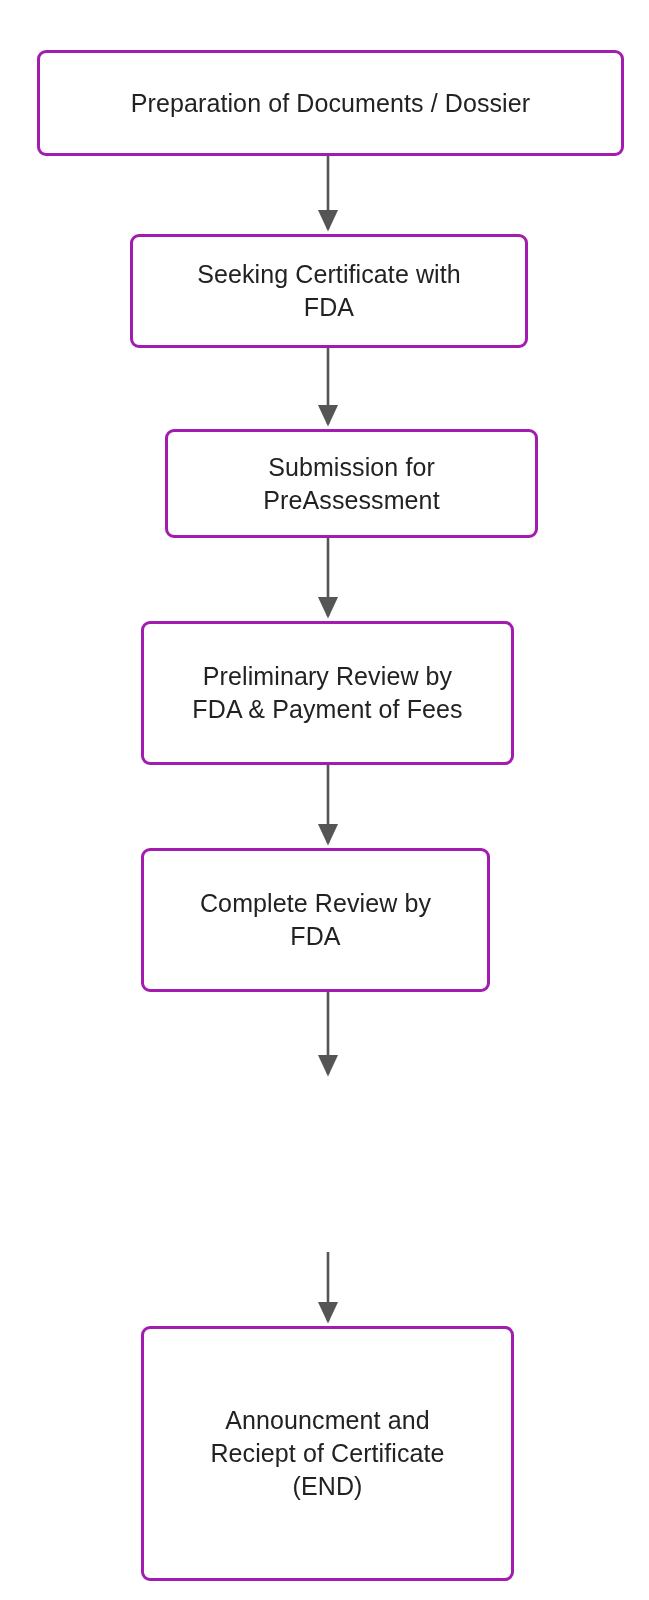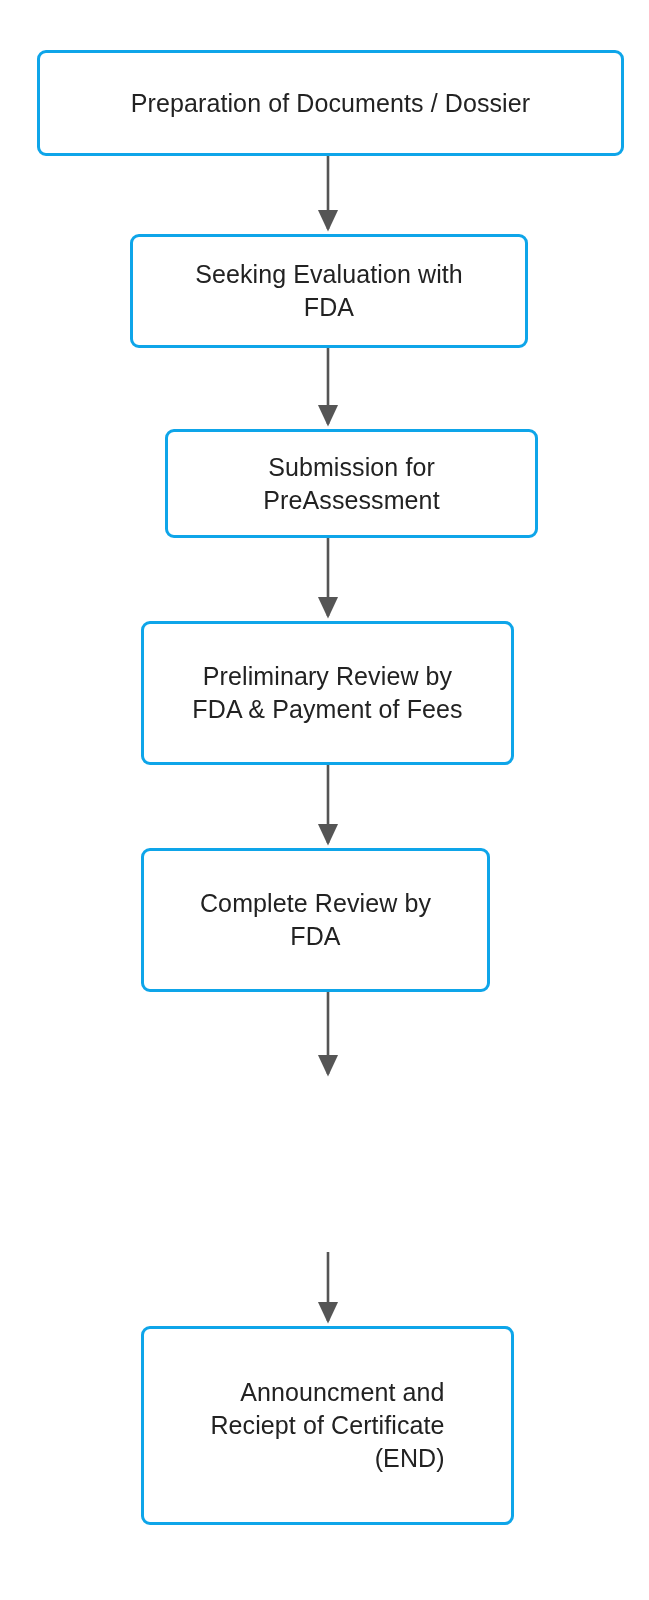--- a/index.html
+++ b/index.html
@@ -20,21 +20,21 @@
     position: absolute;
     left: 0;
     top: 0;
     width: 649px;
     height: 1600px;
   }
   .node {
     position: absolute;
     box-sizing: border-box;
     background: #ffffff;
-    border: 3px solid #0ea5e9;
+    border: 3px solid #a21caf;
     border-radius: 9px;
     display: flex;
     align-items: center;
     justify-content: center;
     text-align: center;
   }
   .node-label {
     color: #222222;
     font-family: "Liberation Sans", sans-serif;
     font-size: 25px;
@@ -43,21 +43,21 @@
     white-space: pre-line;
     padding: 0 10px;
   }
   
   #node-0 { left: 37px;  top: 50px;   width: 587px; height: 106px; }
   #node-1 { left: 130px; top: 234px;  width: 398px; height: 114px; }
   #node-2 { left: 141px; top: 429px;  width: 373px; height: 109px; margin-left: 24px; }
   #node-3 { left: 141px; top: 621px;  width: 373px; height: 144px; }
   #node-4 { left: 141px; top: 848px;  width: 349px; height: 144px; }
   #node-5 { left: 141px; top: 1079px; width: 373px; height: 173px; }
-  #node-6 { left: 141px; top: 1326px; width: 373px; height: 199px; text-align: right; }
+  #node-6 { left: 141px; top: 1326px; width: 373px; height: 255px; }
 
   .edge-layer {
     position: absolute;
     left: 0;
     top: 0;
     width: 649px;
     height: 1600px;
     pointer-events: none;
   }
 </style>
@@ -84,21 +84,21 @@
     <line x1="328" y1="992" x2="328" y2="1074" stroke="#555555" stroke-width="2.6" marker-end="url(#arrowhead)"></line>
 
     <line x1="328" y1="1252" x2="328" y2="1321" stroke="#555555" stroke-width="2.6" marker-end="url(#arrowhead)"></line>
   </svg>
 
   <div class="node" id="node-0">
     <span class="node-label">Preparation of Documents / Dossier</span>
   </div>
 
   <div class="node" id="node-1">
-    <span class="node-label">Seeking Evaluation with
+    <span class="node-label">Seeking Certificate with
 FDA</span>
   </div>
 
   <div class="node" id="node-2">
     <span class="node-label">Submission for
 PreAssessment</span>
   </div>
 
   <div class="node" id="node-3">
     <span class="node-label">Preliminary Review by

